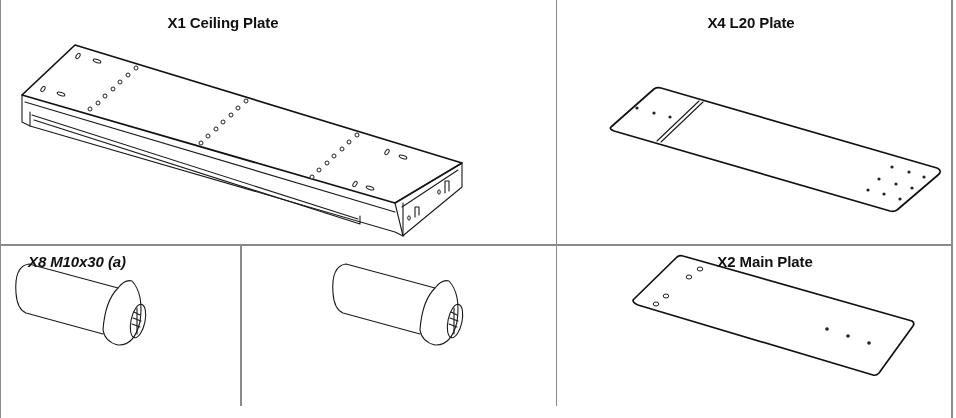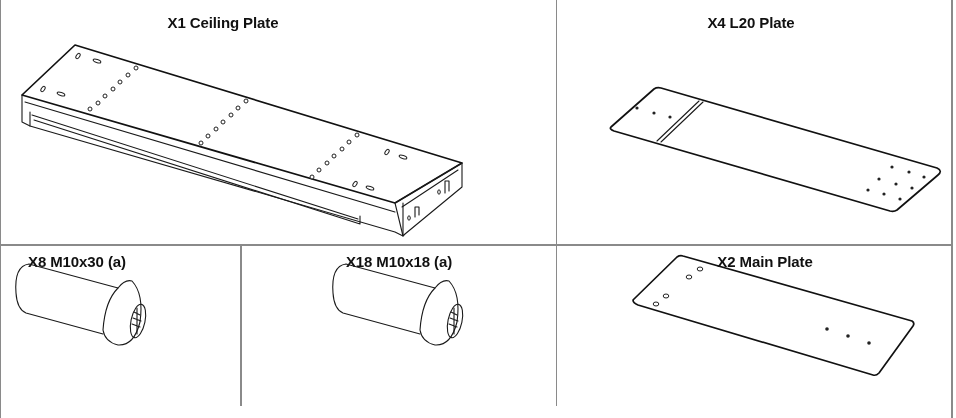--- a/index.html
+++ b/index.html
@@ -97,31 +97,30 @@
         <circle class="dot" cx="322" cy="179" r="1.6"></circle>
       <circle class="dot" cx="339" cy="184" r="1.6"></circle>
         <circle class="dot" cx="355" cy="188" r="1.6"></circle>
       <circle class="dot" cx="311" cy="190" r="1.6"></circle>
         <circle class="dot" cx="327" cy="194" r="1.6"></circle>
       <circle class="dot" cx="343" cy="199" r="1.6"></circle>
     </svg>
   </div>
 
   <div class="cell" style="left:0;top:246px;width:240px;height:160px;">
-    <div class="title" style="left:28px;top:7px;">X8 M10x30 (a)</div>
+    <div class="title" style="left:28px;top:7px;font-style:italic;">X8 M10x30 (a)</div>
     <svg width="240" height="160" style="left:0;top:0;">
       <path class="ln" d="M118,42 L29,18 Q14,20 16,47 Q17,63 26,67 L103,88"></path>
       <path class="ln" d="M118,42 Q125,33 132,35 Q144,48 140,76 Q134,100 118,99 Q105,96 103,84 Q105,55 118,42 Z"></path>
       <ellipse class="ln" cx="138" cy="75" rx="7" ry="17" transform="rotate(12 138 75)"></ellipse>
       <path class="ln" d="M134,66 l6,3 M133,72 l8,3 M132,78 l8,3 M137,62 v26"></path>
     </svg>
   </div>
 
   <div class="cell" style="left:242px;top:246px;width:314px;height:160px;">
-    <div class="title center" style="left:157px;top:7px;">X18 M10x18 (a)</div>
     <svg width="314" height="160" style="left:0;top:0;">
       <path class="ln" d="M193,42 L104,18 Q89,20 91,47 Q92,63 101,67 L178,88"></path>
       <path class="ln" d="M193,42 Q200,33 207,35 Q219,48 215,76 Q209,100 193,99 Q180,96 178,84 Q180,55 193,42 Z"></path>
       <ellipse class="ln" cx="213" cy="75" rx="7" ry="17" transform="rotate(12 213 75)"></ellipse>
       <path class="ln" d="M209,66 l6,3 M208,72 l8,3 M207,78 l8,3 M212,62 v26"></path>
     </svg>
   </div>
 
   <div class="cell" style="left:557px;top:246px;width:394px;height:160px;">
     <div class="title center" style="left:208px;top:7px;">X2 Main Plate</div>

